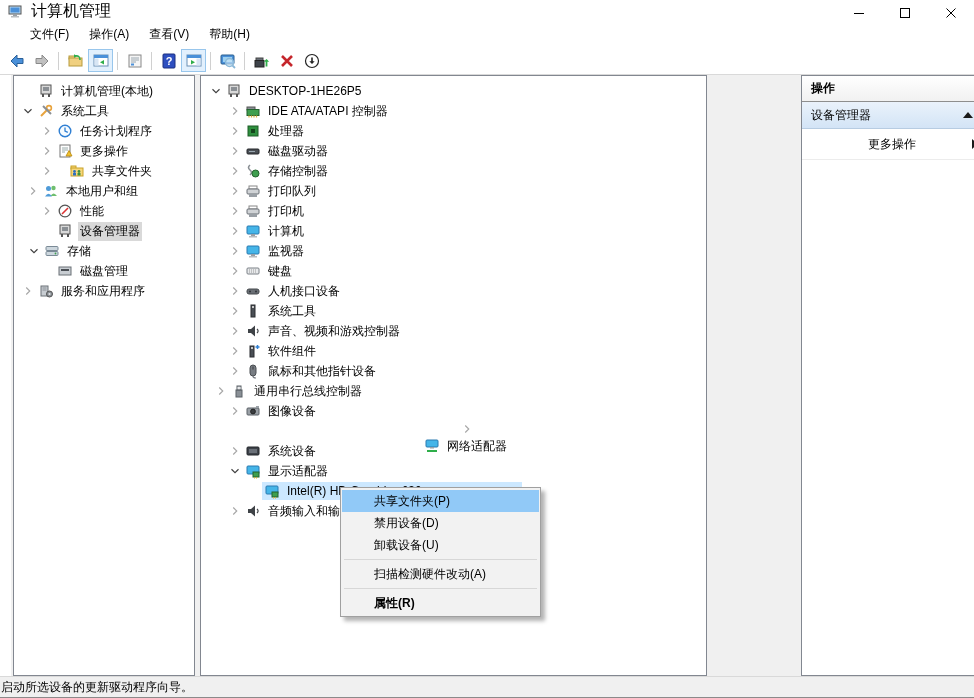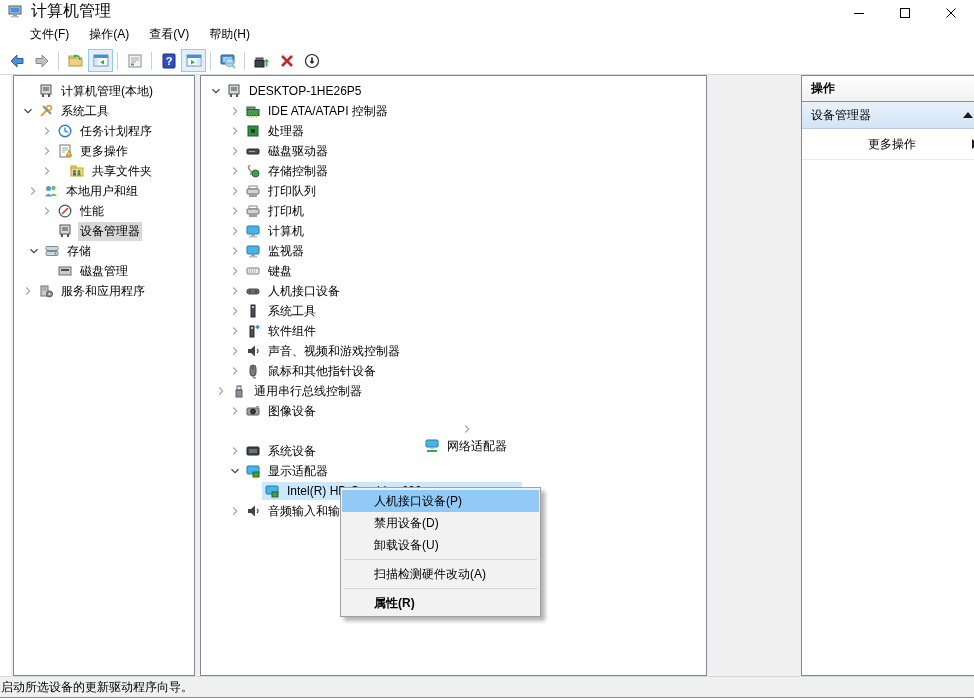--- a/index.html
+++ b/index.html
@@ -662,39 +662,39 @@
         </div>
         <div class="trow" style="padding-left: 26px;">
           <span class="chev">
             <svg viewBox="0 0 16 16">
               <path d="M6 4 L10 8 L6 12" fill="none" stroke="#a6a6a6" stroke-width="1.3"></path>
             </svg>
           </span>
           <span class="rowinner">
             <span class="ticon">
               <svg viewBox="0 0 16 16">
+                <use href="#speaker"></use>
+              </svg>
+            </span>
+            <span class="tlabel">声音、视频和游戏控制器</span>
+          </span>
+        </div>
+        <div class="trow" style="padding-left: 26px;">
+          <span class="chev">
+            <svg viewBox="0 0 16 16">
+              <path d="M6 4 L10 8 L6 12" fill="none" stroke="#a6a6a6" stroke-width="1.3"></path>
+            </svg>
+          </span>
+          <span class="rowinner">
+            <span class="ticon">
+              <svg viewBox="0 0 16 16">
                 <use href="#softcomp"></use>
               </svg>
             </span>
             <span class="tlabel">软件组件</span>
-          </span>
-        </div>
-        <div class="trow" style="padding-left: 26px;">
-          <span class="chev">
-            <svg viewBox="0 0 16 16">
-              <path d="M6 4 L10 8 L6 12" fill="none" stroke="#a6a6a6" stroke-width="1.3"></path>
-            </svg>
-          </span>
-          <span class="rowinner">
-            <span class="ticon">
-              <svg viewBox="0 0 16 16">
-                <use href="#speaker"></use>
-              </svg>
-            </span>
-            <span class="tlabel">声音、视频和游戏控制器</span>
           </span>
         </div>
         <div class="trow" style="padding-left: 26px;">
           <span class="chev">
             <svg viewBox="0 0 16 16">
               <path d="M6 4 L10 8 L6 12" fill="none" stroke="#a6a6a6" stroke-width="1.3"></path>
             </svg>
           </span>
           <span class="rowinner">
             <span class="ticon">
@@ -815,21 +815,21 @@
       <span class="tri-up"></span>
     </div>
     <div class="ap-more">
       <span>更多操作</span>
       <span class="tri-right"></span>
     </div>
   </div>
 </div>
 
 <div class="cmenu">
-  <div class="cmenu-item hl">人机接口设备(P)</div>
+  <div class="cmenu-item hl">共享文件夹(P)</div>
   <div class="cmenu-item">禁用设备(D)</div>
   <div class="cmenu-item">卸载设备(U)</div>
   <div class="cmenu-sep"></div>
   <div class="cmenu-item">扫描检测硬件改动(A)</div>
   <div class="cmenu-sep"></div>
   <div class="cmenu-item bold">属性(R)</div>
 </div>
 
 <div class="statusbar">
   <span>启动所选设备的更新驱动程序向导。</span>

